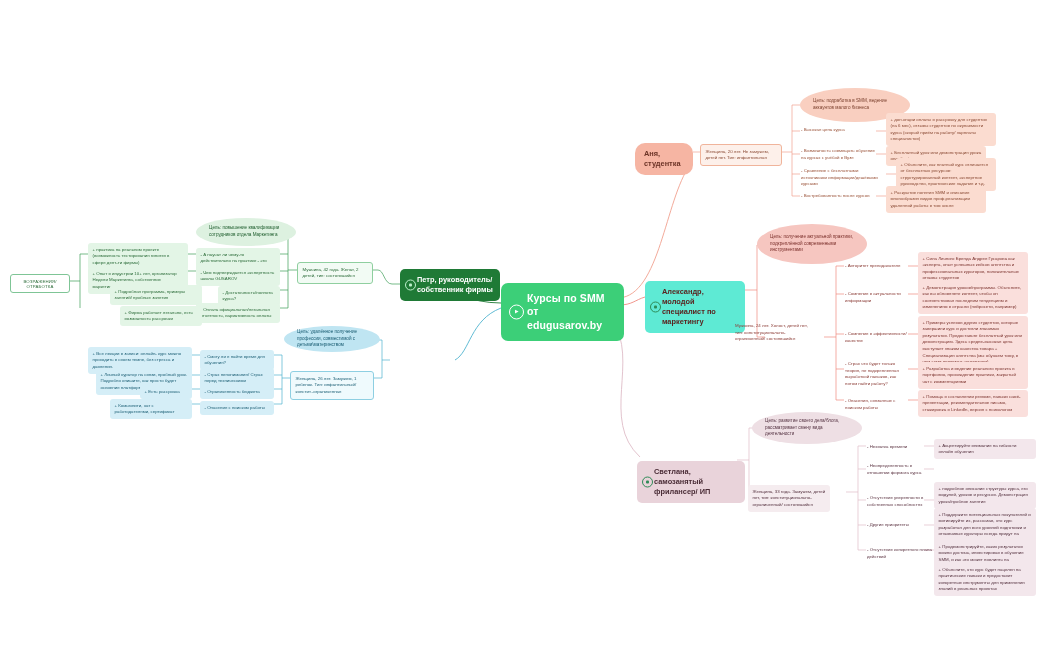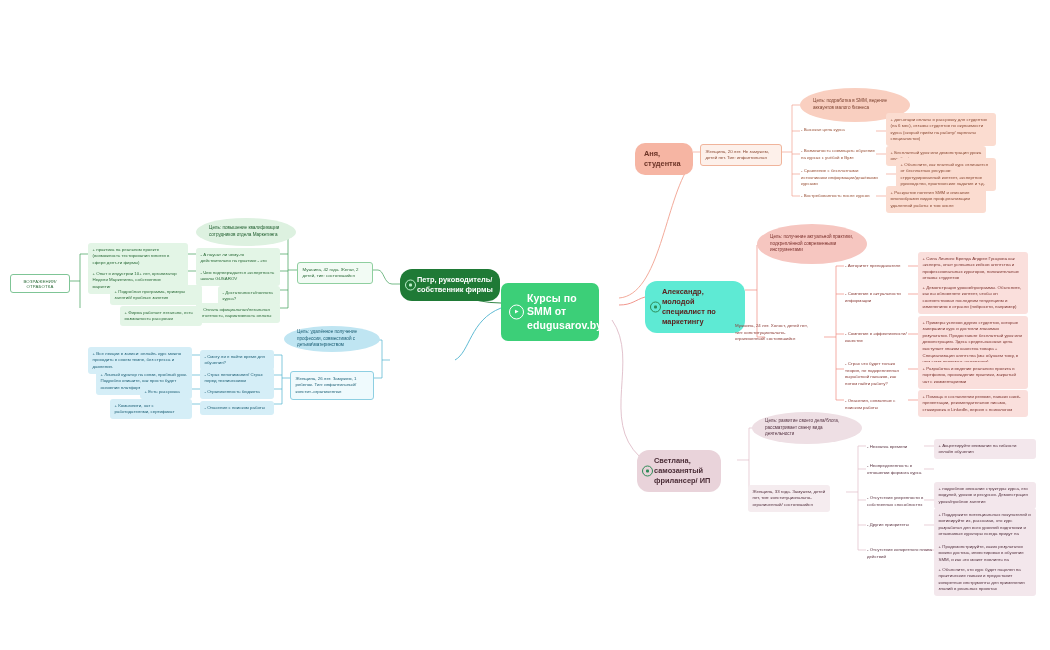--- a/index.html
+++ b/index.html
@@ -49,21 +49,21 @@
     transform: translateY(-50%);
     width: 13px; height: 13px;
     border-radius: 50%;
     border: 1.4px solid #ffffff;
     display: flex; align-items: center; justify-content: center;
   }
   .central .badge svg { display:block; }
 
   
   .persona {
-    border-radius: 12px;
+    border-radius: 5px;
     font-size: 7.4px;
     font-weight: bold;
     line-height: 1.35;
     padding: 6px 7px 6px 17px;
     box-sizing: border-box;
   }
   .persona .dot {
     position: absolute;
     left: 5px; top: 50%;
     transform: translateY(-50%);
@@ -239,21 +239,21 @@
     <path d="M282,355 L274,355" stroke="#4fb3cf" stroke-width="0.7" fill="none"></path>
     <path d="M282,375 L274,375" stroke="#4fb3cf" stroke-width="0.7" fill="none"></path>
     <path d="M282,389 L274,389" stroke="#4fb3cf" stroke-width="0.7" fill="none"></path>
     <path d="M282,404 L274,404" stroke="#4fb3cf" stroke-width="0.7" fill="none"></path>
     <path d="M200,355 L192,355" stroke="#4fb3cf" stroke-width="0.7" fill="none"></path>
     <path d="M200,375 L192,375" stroke="#4fb3cf" stroke-width="0.7" fill="none"></path>
     <path d="M200,389 L192,389" stroke="#4fb3cf" stroke-width="0.7" fill="none"></path>
     <path d="M200,404 L192,404" stroke="#4fb3cf" stroke-width="0.7" fill="none"></path>
   </svg>
 
-  <div class="node central" style="left:501px; top:283px; width:98px;">
+  <div class="node central" style="left:501px; top:283px; width:123px;">
     <span class="badge">
       <svg width="7" height="7" viewBox="0 0 7 7">
           <polygon points="2,1.2 5.6,3.1 2,5" fill="#ffffff"></polygon>
         </svg>
     </span>
     <span>Курсы по SMM от edugusarov.by</span>
   </div>
 
   <div class="node root-label" style="left:10px; top:274px; width:60px;">ВОЗРАЖЕНИЯ/ ОТРАБОТКА</div>
 
@@ -293,21 +293,21 @@
 
   <div class="node label salmon" style="left:845px; top:330px; width:63px;">- Сомнения в эффективности/качестве</div>
   <div class="node box fill-salmon" style="left:918px; top:316px; width:110px;">+ Примеры успехов других студентов, которые завершили курс и достигли значимых результатов. Предоставьте бесплатный урок или демонстрацию. Здесь средне-высокая цена выступает знаком качества товара + Специализация агентства (мы обучаем тому, в чем сами являемся экспертами)</div>
 
   <div class="node label salmon" style="left:845px; top:360px; width:63px;">- Страх что будет только  теория, не подкрепленная выработкой навыков, как потом найти работу?</div>
   <div class="node box fill-salmon" style="left:918px; top:362px; width:110px;">+ Разработка и ведение реального проекта в портфолио, прохождение практики, закрытый чат с комментариями</div>
 
   <div class="node label salmon" style="left:845px; top:397px; width:63px;">- Опасения, связанные с поиском работы</div>
   <div class="node box fill-salmon" style="left:918px; top:390px; width:110px;">+ Помощь в составлении резюме, навыки самё-презентации, рекомендательное письмо, стажировка в LinkedIn, версия с психологом</div>
 
-  <div class="node persona pink" style="left:637px; top:450px; width:84px;">
+  <div class="node persona pink" style="left:637px; top:461px; width:108px;">
     <span class="dot">
         <i></i>
       </span>
     <span>Светлана, самозанятый фрилансер/ ИП</span>
   </div>
   <div class="node box plain-pink" style="left:748px; top:485px; width:82px;">Женщина, 33 года. Замужем, детей нет, тип: конституционально-ограниченный/ состоявшийся</div>
   <div class="node goal pink" style="left:752px; top:412px; width:110px; height:32px;">Цель: развитие своего дела/блога, рассматривает смену вида деятельности</div>
 
   <div class="node label pink" style="left:867px; top:443px; width:57px;">- Нехватка времени</div>
   <div class="node box fill-pink" style="left:934px; top:439px; width:102px;">+ Акцентируйте внимание на гибкости онлайн обучения</div>

